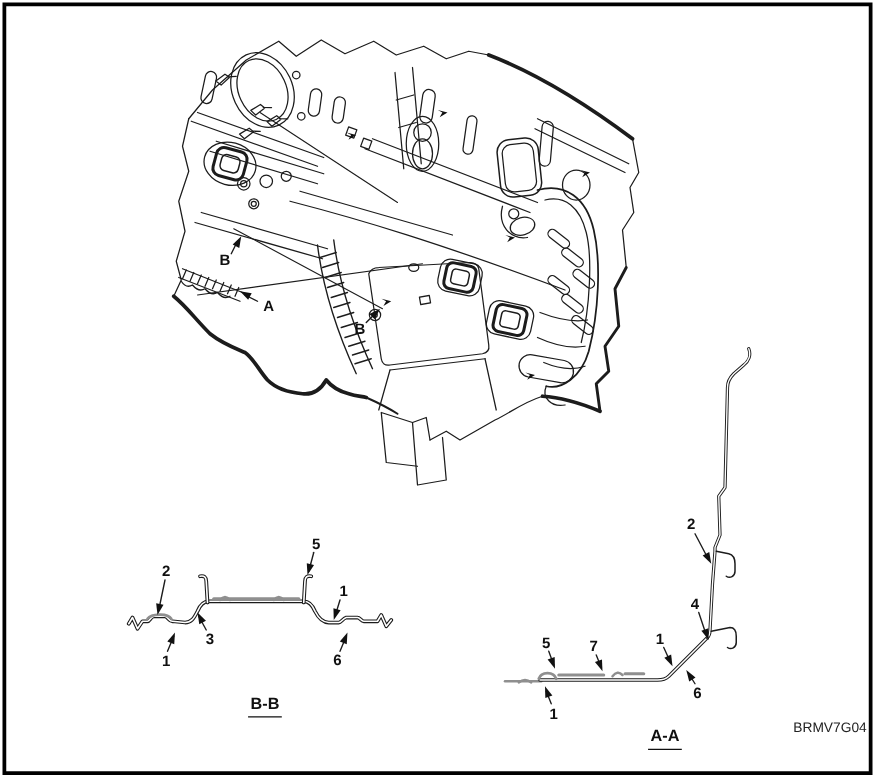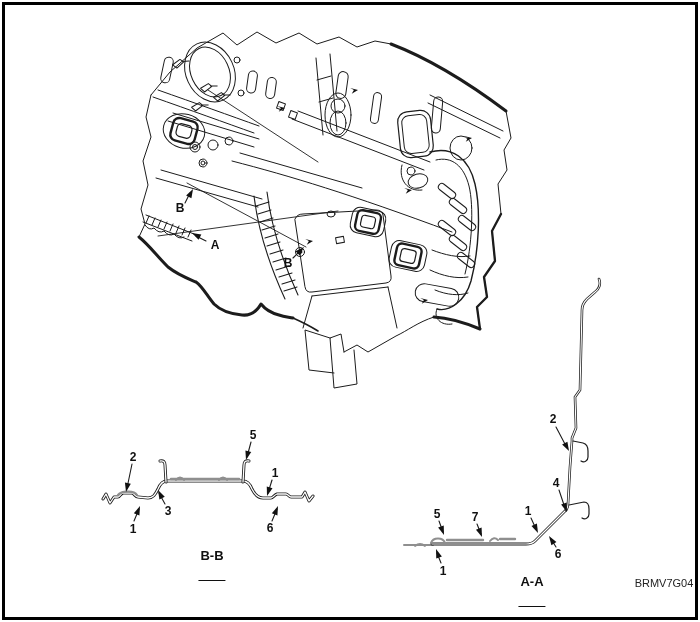--- a/index.html
+++ b/index.html
@@ -2,21 +2,21 @@
 <html><head>
 <meta charset="utf-8">
 <style>
   html,body{margin:0;padding:0;background:#fff;}
   .page{position:relative;width:700px;height:622px;background:#fff;
         font-family:"Liberation Sans",sans-serif;overflow:hidden;}
   .frame{position:absolute;inset:2px;border:3px solid #000;pointer-events:none;}
   svg.art{position:absolute;left:0;top:0;}
   .lbl{position:absolute;transform:translate(-50%,-50%);font-weight:bold;
        font-size:12px;color:#101010;line-height:1;white-space:nowrap;}
-  .sec-title{font-size:13px;border-bottom:1.6px solid #101010;padding:0 2px 18px;}
+  .sec-title{font-size:13px;border-bottom:1.6px solid #101010;padding:0 2px 4px;}
   .code{font-weight:normal;font-size:11px;color:#222;}
 </style>
 </head>
 <body>
 
 <div class="page">
   <div class="frame"></div>
 
   <svg class="art" width="700" height="622" viewBox="0 0 700 622">
 

